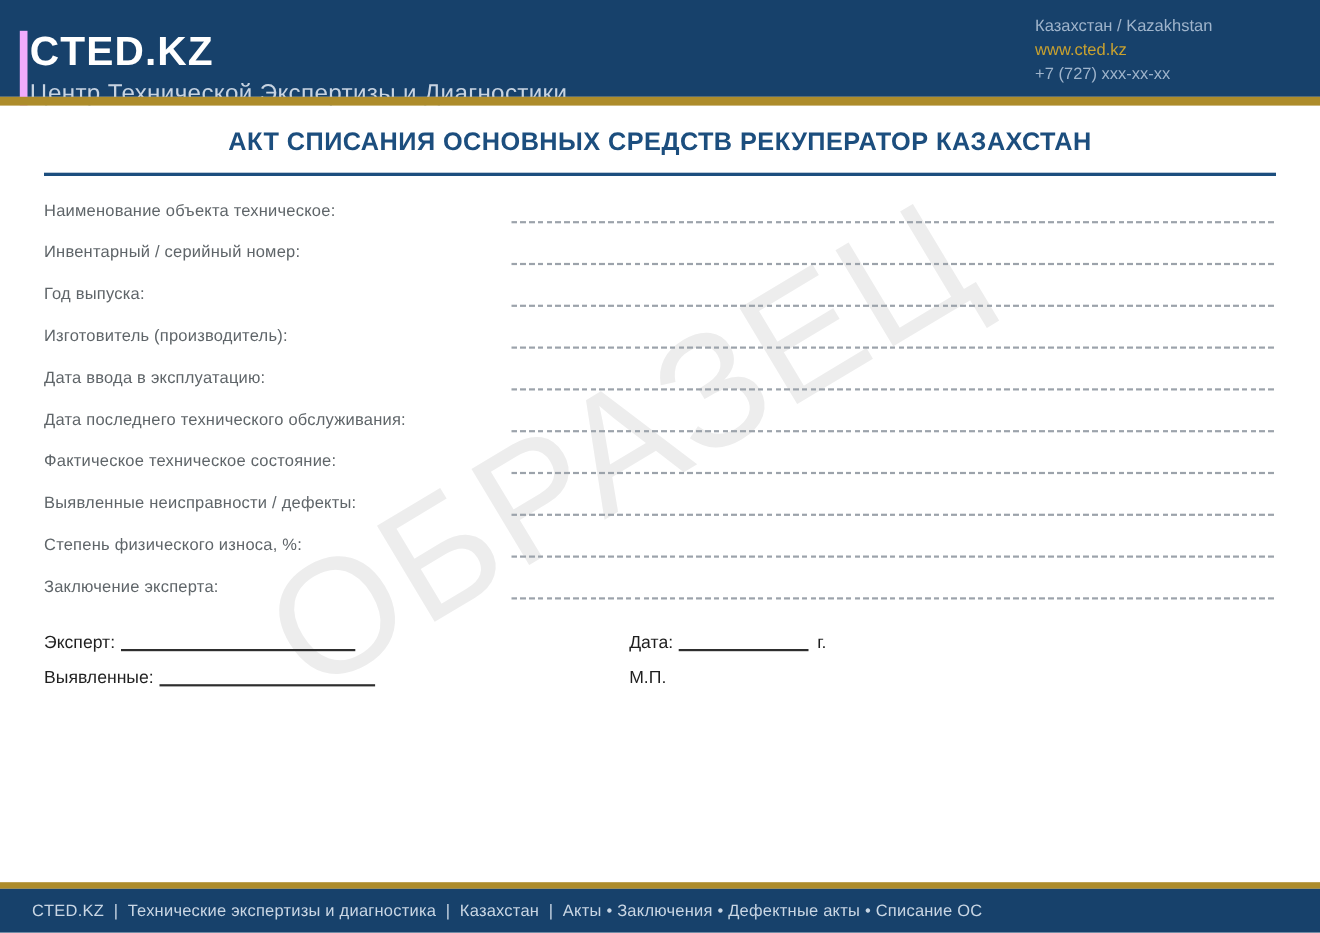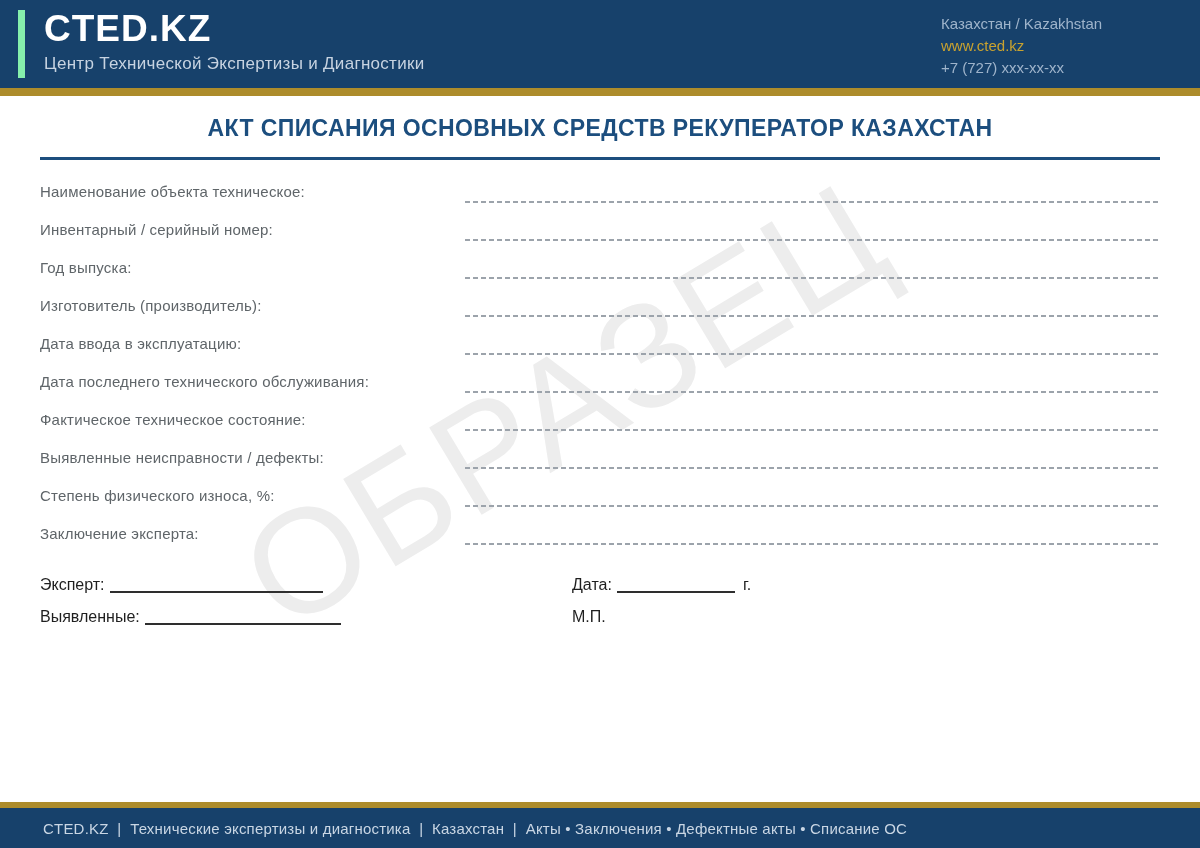--- a/index.html
+++ b/index.html
@@ -13,35 +13,35 @@
   
   .header {
     position: relative;
     height: 88px;
     background: #17416B;
     z-index: 2;
   }
   .gold-band-top { height: 8px; background: #AD8C2B; position: relative; z-index: 2; }
   .logo-block {
     position: absolute;
-    left: 18px; top: 10px;
-    padding-left: 19px;
-    border-left: 7px solid #86efac;
+    left: 18px; top: 28px;
+    padding-left: 2px;
+    border-left: 7px solid #f0abfc;
     height: 68px;
   }
   .logo-text {
     color: #ffffff;
     font-size: 37px;
     font-weight: bold;
     letter-spacing: 1px;
     line-height: 1.05;
   }
   .logo-tagline {
     color: #C7D3E1;
-    font-size: 17px;
+    font-size: 22px;
     margin-top: 5px;
     letter-spacing: 0.3px;
   }
   .header-contacts {
     position: absolute;
     left: 941px; top: 13px;
     font-size: 15px;
     line-height: 22px;
   }
   .contact-region, .contact-phone { color: #9FB4CB; }
@@ -134,21 +134,21 @@
     left: 0; bottom: 0;
     width: 100%;
     z-index: 2;
   }
   .gold-band-bottom { height: 6px; background: #AD8C2B; }
   .footer-bar {
     height: 40px;
     background: #17416B;
     display: flex;
     align-items: center;
-    padding-left: 43px;
+    padding-left: 29px;
   }
   .footer-text {
     color: #C9D6E4;
     font-size: 15px;
     letter-spacing: 0.2px;
     white-space: pre;
   }
 </style>
 </head>
 <body>

